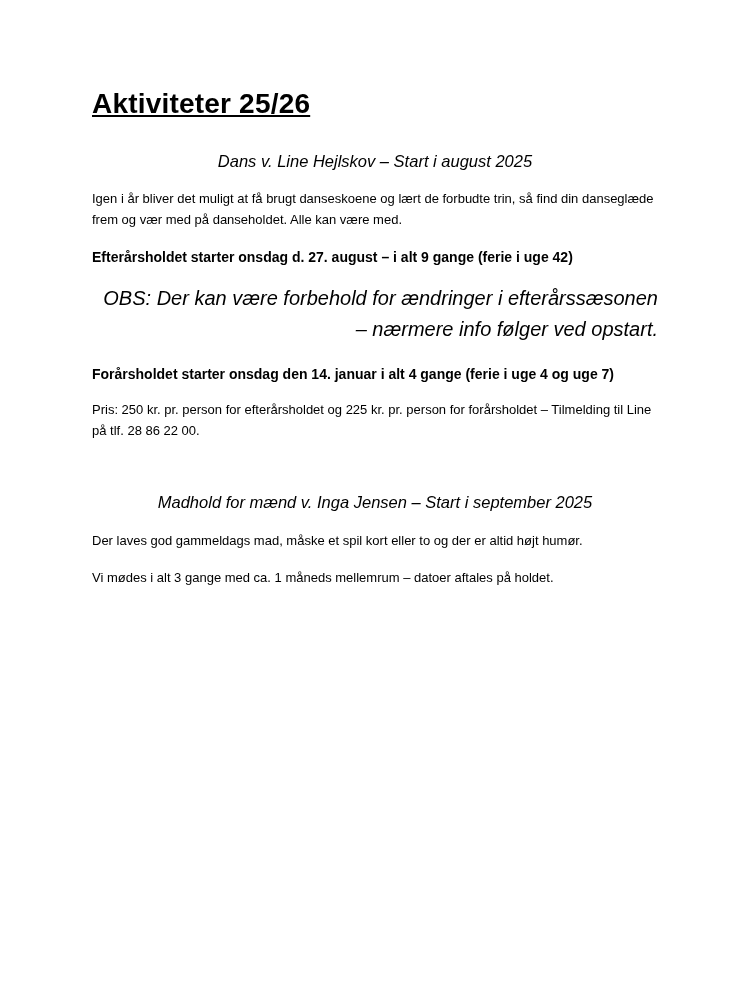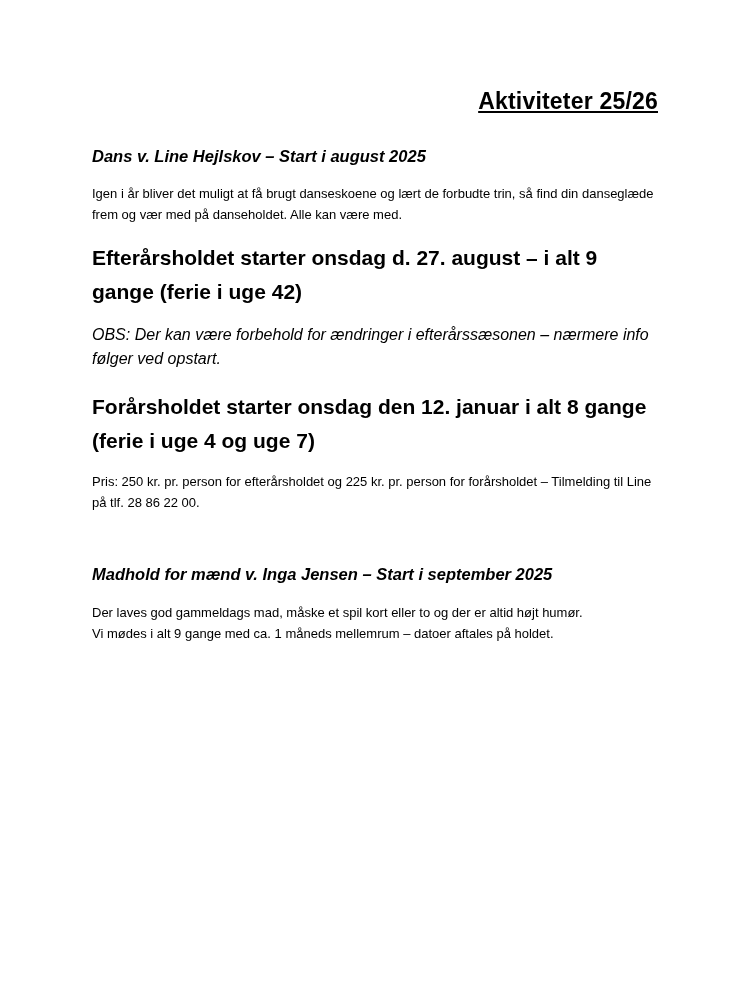--- a/index.html
+++ b/index.html
@@ -15,75 +15,77 @@
     overflow: hidden;
   }
   .page {
     position: relative;
     width: 750px;
     height: 1000px;
     box-sizing: border-box;
     padding: 70px 92px 0 92px;
   }
   .doc-title {
-    text-align: right;
-    font-size: 23px;
+    text-align: left;
+    font-size: 28px;
     font-weight: bold;
     text-decoration: underline;
     letter-spacing: 0.2px;
     margin: 18px 0 30px 0;
   }
   .section-heading {
     font-size: 16.5px;
-    font-weight: bold;
+    font-weight: normal;
     font-style: italic;
     margin: 0 0 16px 0;
     line-height: 1.35;
+    text-align: center;
   }
   p.body-text {
     font-size: 13px;
     line-height: 1.62;
     margin: 0 0 16px 0;
   }
   p.body-text.tight {
-    margin-bottom: 0;
+    margin-bottom: 16px;
   }
   .bold-line {
-    font-size: 21px;
+    font-size: 14px;
     font-weight: bold;
     line-height: 1.6;
     margin: 0 0 14px 0;
   }
   .obs-note {
-    font-size: 16px;
+    font-size: 20px;
     font-style: italic;
     line-height: 1.55;
     margin: 0 0 18px 0;
+    text-align: right;
   }
   .gap-block {
     height: 34px;
   }
 </style>
 </head>
 <body>
 
 <div class="page">
 
   <h1 class="doc-title">Aktiviteter 25/26</h1>
 
   <div>
     <div class="section-heading">Dans v. Line Hejlskov – Start i august 2025</div>
     <p class="body-text">Igen i år bliver det muligt at få brugt danseskoene og lært de forbudte trin, så find din danseglæde frem og vær med på danseholdet. Alle kan være med.</p>
     <div class="bold-line">Efterårsholdet starter onsdag d. 27. august – i alt 9 gange (ferie i uge 42)</div>
     <div class="obs-note">OBS: Der kan være forbehold for ændringer i efterårssæsonen – nærmere info følger ved opstart.</div>
-    <div class="bold-line">Forårsholdet starter onsdag den 12. januar i alt 8 gange (ferie i uge 4 og uge 7)</div>
+    <div class="bold-line">Forårsholdet starter onsdag den 14. januar i alt 4 gange (ferie i uge 4 og uge 7)</div>
     <p class="body-text">Pris: 250 kr. pr. person for efterårsholdet og 225 kr. pr. person for forårsholdet – Tilmelding til Line på tlf. 28 86 22 00.</p>
   </div>
 
   <div class="gap-block"></div>
 
   <div>
     <div class="section-heading">Madhold for mænd v. Inga Jensen – Start i september 2025</div>
     <p class="body-text tight">Der laves god gammeldags mad, måske et spil kort eller to og der er altid højt humør.</p>
-    <p class="body-text">Vi mødes i alt 9 gange med ca. 1 måneds mellemrum – datoer aftales på holdet.</p>
+    <p class="body-text">Vi mødes i alt 3 gange med ca. 1 måneds mellemrum – datoer aftales på holdet.</p>
   </div>
 
 </div>
 
 </body></html>

